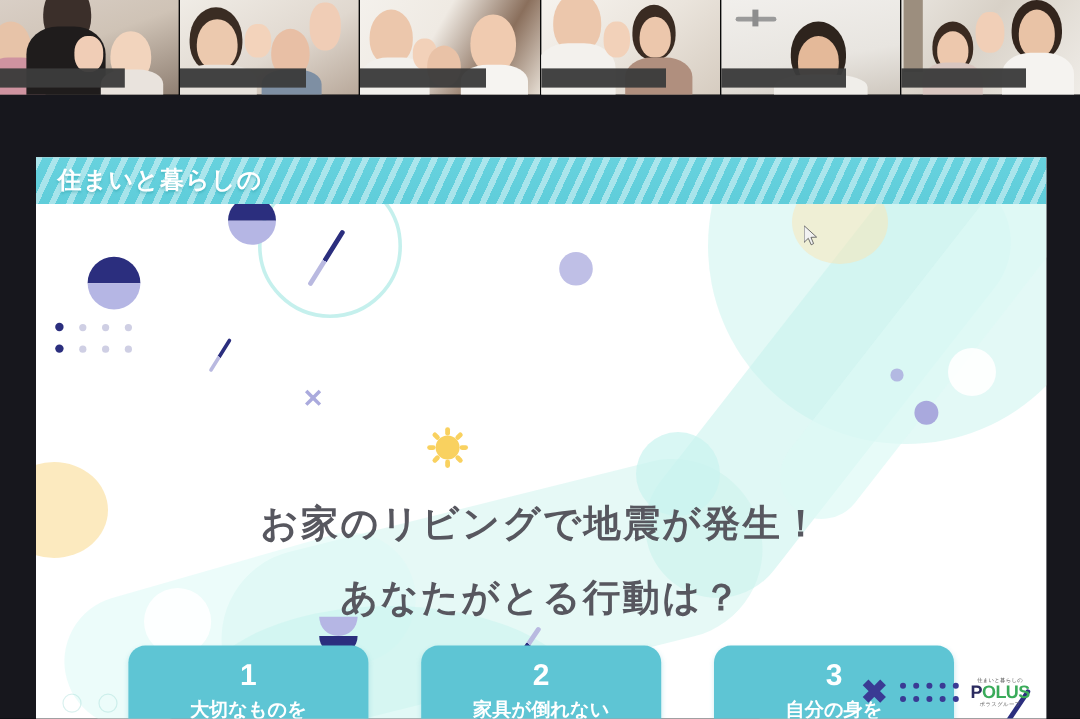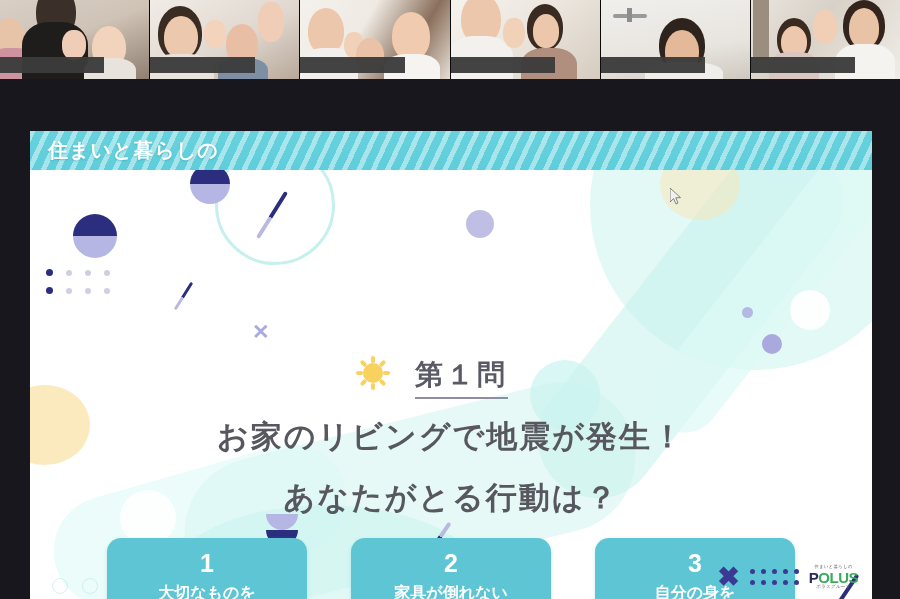--- a/index.html
+++ b/index.html
@@ -292,21 +292,20 @@
         <div class="ray" style="transform:rotate(45deg)"></div>
         <div class="ray" style="transform:rotate(90deg)"></div>
         <div class="ray" style="transform:rotate(135deg)"></div>
         <div class="ray" style="transform:rotate(180deg)"></div>
         <div class="ray" style="transform:rotate(225deg)"></div>
         <div class="ray" style="transform:rotate(270deg)"></div>
         <div class="ray" style="transform:rotate(315deg)"></div>
       </div>
     </div>
 
-    <div class="qnum">第１問</div>
     <div class="qline l1">お家のリビングで地震が発生！</div>
     <div class="qline l2">あなたがとる行動は？</div>
 
     <div class="answers">
       <div class="ans">
         <div class="ans-num">1</div>
         <div class="ans-text">大切なものを</div>
 
       </div>
       <div class="ans">

